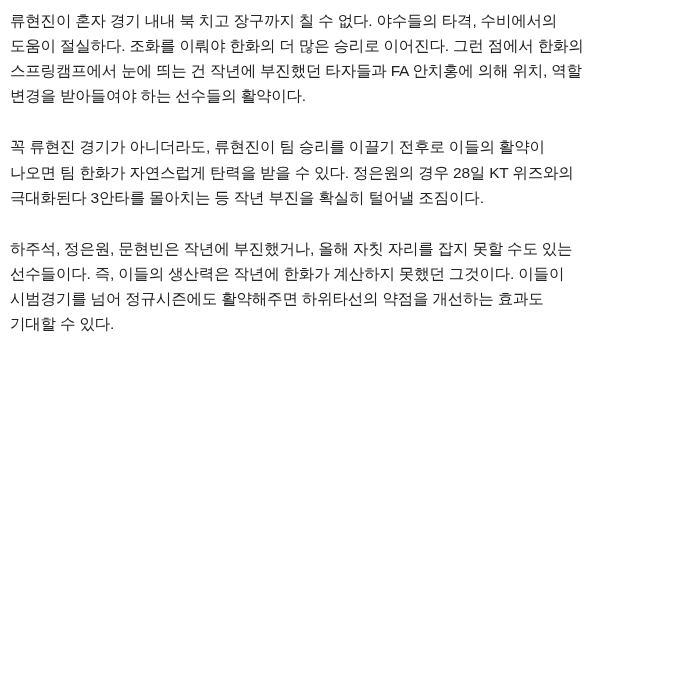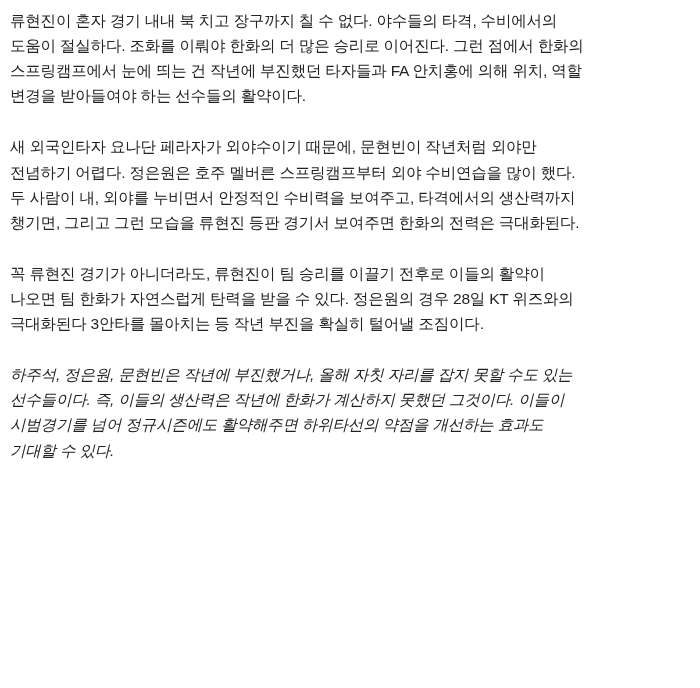--- a/index.html
+++ b/index.html
@@ -23,24 +23,22 @@
     font-size: 15.5px;
     line-height: 1.62;
     letter-spacing: -0.2px;
     color: #222222;
     margin: 0 0 26px 0;
     text-align: left;
     word-break: keep-all;
   }
   .para:last-child {
     margin-bottom: 0;
-    font-style: italic;
   }
 </style>
 </head>
 <body>
 
 <div class="article">
   <p class="para">류현진이 혼자 경기 내내 북 치고 장구까지 칠 수 없다. 야수들의 타격, 수비에서의 도움이 절실하다. 조화를 이뤄야 한화의 더 많은 승리로 이어진다. 그런 점에서 한화의 스프링캠프에서 눈에 띄는 건 작년에 부진했던 타자들과 FA 안치홍에 의해 위치, 역할 변경을 받아들여야 하는 선수들의 활약이다.</p>
-  <p class="para">새 외국인타자 요나단 페라자가 외야수이기 때문에, 문현빈이 작년처럼 외야만 전념하기 어렵다. 정은원은 호주 멜버른 스프링캠프부터 외야 수비연습을 많이 했다. 두 사람이 내, 외야를 누비면서 안정적인 수비력을 보여주고, 타격에서의 생산력까지 챙기면, 그리고 그런 모습을 류현진 등판 경기서 보여주면 한화의 전력은 극대화된다.</p>
   <p class="para">꼭 류현진 경기가 아니더라도, 류현진이 팀 승리를 이끌기 전후로 이들의 활약이 나오면 팀 한화가 자연스럽게 탄력을 받을 수 있다. 정은원의 경우 28일 KT 위즈와의 극대화된다 3안타를 몰아치는 등 작년 부진을 확실히 털어낼 조짐이다.</p>
   <p class="para">하주석, 정은원, 문현빈은 작년에 부진했거나, 올해 자칫 자리를 잡지 못할 수도 있는 선수들이다. 즉, 이들의 생산력은 작년에 한화가 계산하지 못했던 그것이다. 이들이 시범경기를 넘어 정규시즌에도 활약해주면 하위타선의 약점을 개선하는 효과도 기대할 수 있다.</p>
 </div>
 
 </body></html>

